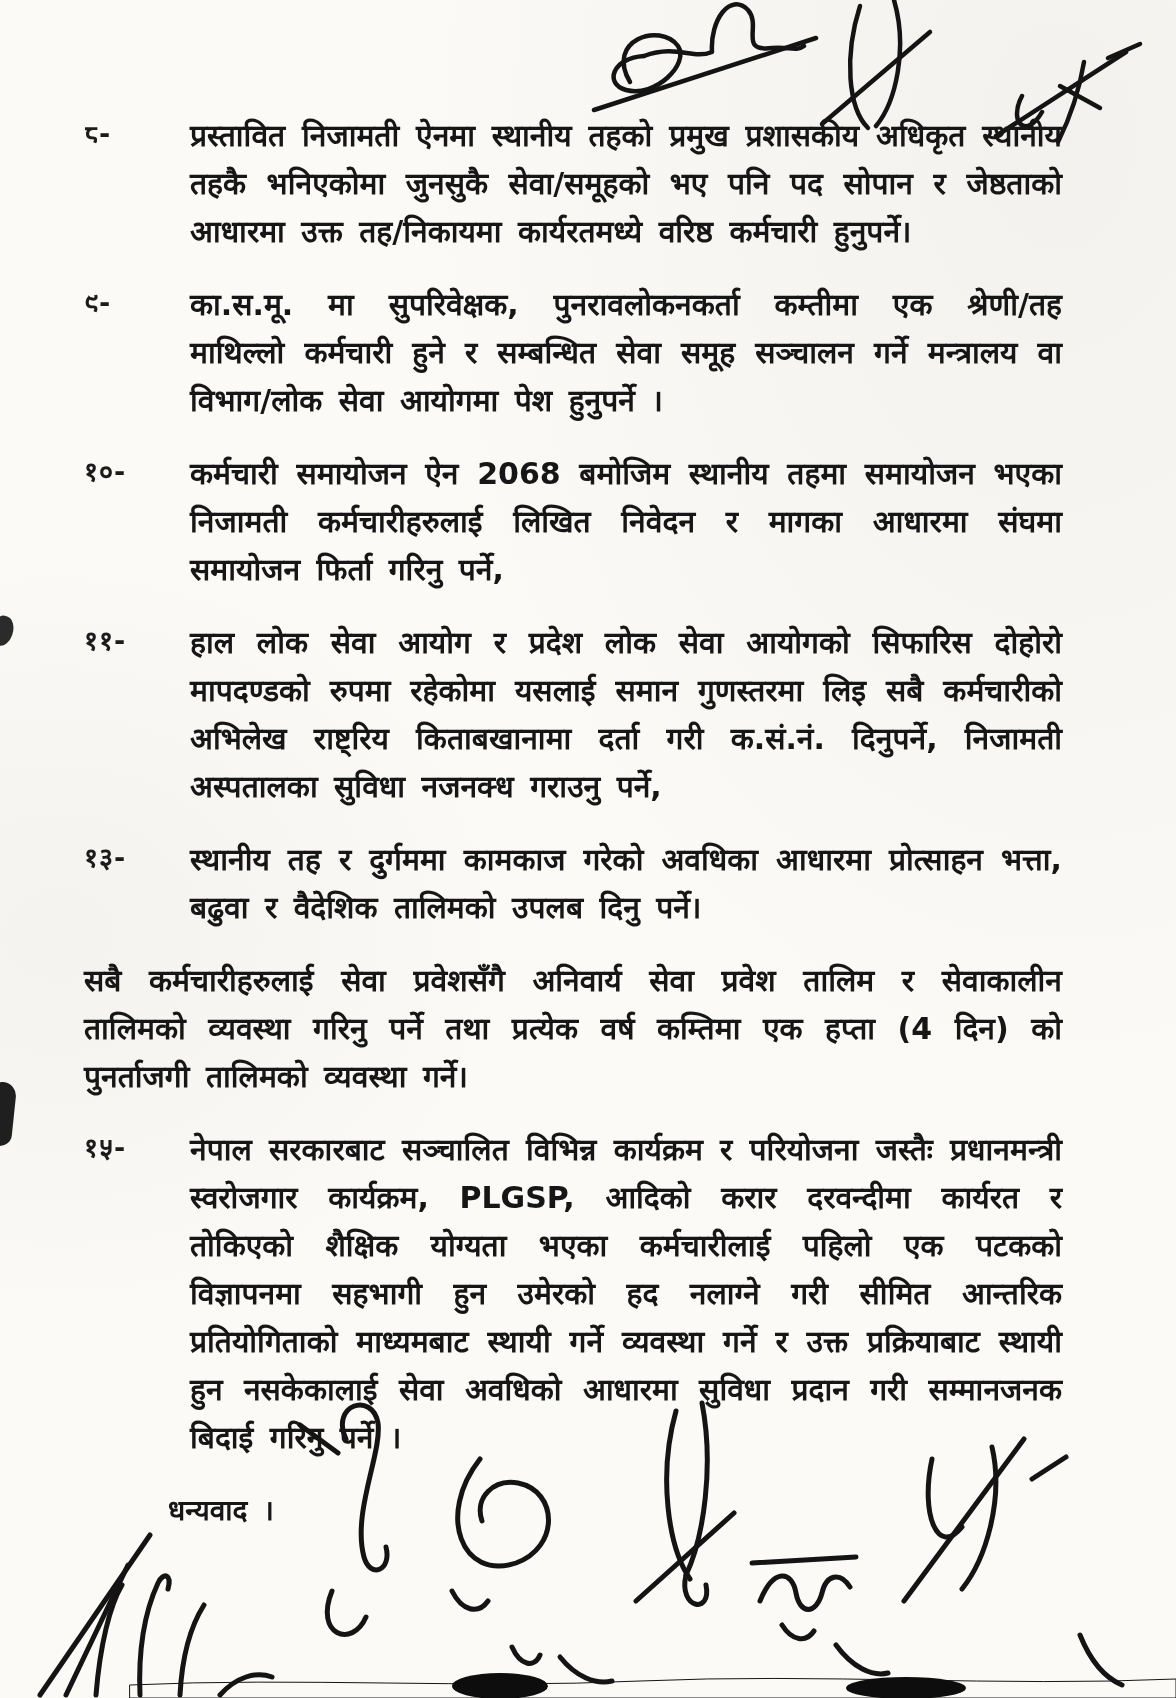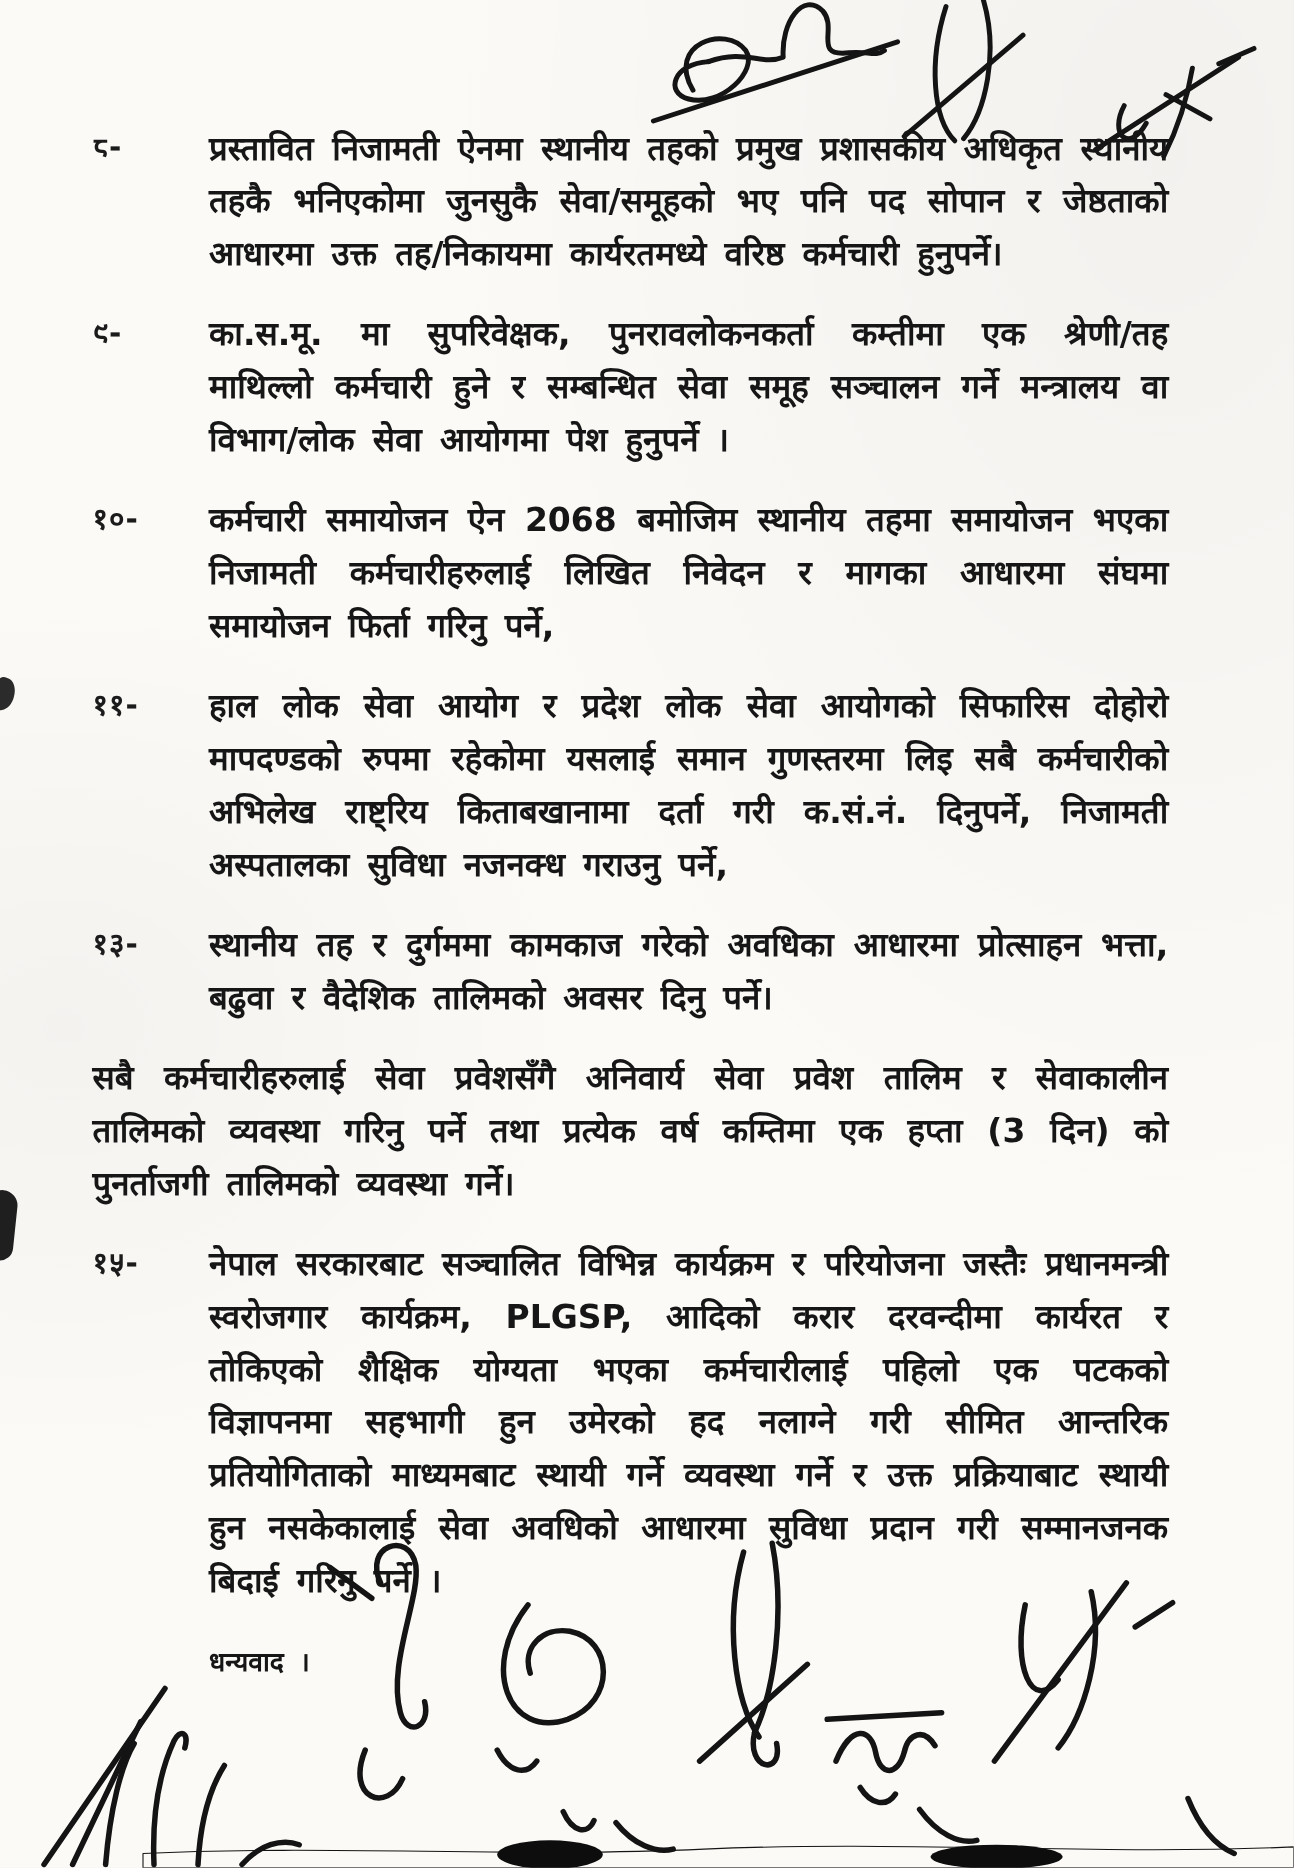--- a/index.html
+++ b/index.html
@@ -23,21 +23,21 @@
   .num{
     width:106px;flex:0 0 106px;
     font-size:27px;font-weight:600;color:#1b1b1b;
     padding-top:2px;letter-spacing:1px;
   }
   .txt{
     flex:1;font-size:30px;line-height:48px;font-weight:600;color:#161616;
     text-align:justify;word-spacing:6px;
   }
   .closing{
-    margin-left:106px;font-size:24px;line-height:48px;font-weight:600;color:#161616;
+    margin-left:84px;font-size:28px;line-height:48px;font-weight:600;color:#161616;
     word-spacing:6px;
   }
   .sig-top{position:absolute;left:560px;top:0;width:616px;height:150px;}
   .sig-bottom{position:absolute;left:0;top:1395px;width:1176px;height:303px;}
   svg path{fill:none;stroke:#141414;stroke-linecap:round;stroke-linejoin:round;}
   .smudge-1{
     position:absolute;left:-7px;top:616px;width:20px;height:30px;
     background:#2b2b2b;border-radius:40% 60% 55% 45%;transform:rotate(18deg);
   }
   .smudge-2{
@@ -78,24 +78,24 @@
     <div class="item">
       <div class="num">१०-</div>
       <div class="txt">कर्मचारी समायोजन ऐन 2068 बमोजिम स्थानीय तहमा समायोजन भएका निजामती कर्मचारीहरुलाई लिखित निवेदन र मागका आधारमा संघमा समायोजन फिर्ता गरिनु पर्ने,</div>
     </div>
     <div class="item">
       <div class="num">११-</div>
       <div class="txt">हाल लोक सेवा आयोग र प्रदेश लोक सेवा आयोगको सिफारिस दोहोरो मापदण्डको रुपमा रहेकोमा यसलाई समान गुणस्तरमा लिइ सबै कर्मचारीको अभिलेख राष्ट्रिय किताबखानामा दर्ता गरी क.सं.नं. दिनुपर्ने, निजामती अस्पतालका सुविधा नजनक्ध गराउनु पर्ने,</div>
     </div>
     <div class="item">
       <div class="num">१३-</div>
-      <div class="txt">स्थानीय तह र दुर्गममा कामकाज गरेको अवधिका आधारमा प्रोत्साहन भत्ता, बढुवा र वैदेशिक तालिमको अवसर दिनु पर्ने।</div>
+      <div class="txt">स्थानीय तह र दुर्गममा कामकाज गरेको अवधिका आधारमा प्रोत्साहन भत्ता, बढुवा र वैदेशिक तालिमको उपलब दिनु पर्ने।</div>
     </div>
     <div class="item">
-      <div class="txt">सबै कर्मचारीहरुलाई सेवा प्रवेशसँगै अनिवार्य सेवा प्रवेश तालिम र सेवाकालीन तालिमको व्यवस्था गरिनु पर्ने तथा प्रत्येक वर्ष कम्तिमा एक हप्ता (3 दिन) को पुनर्ताजगी तालिमको व्यवस्था गर्ने।</div>
+      <div class="txt">सबै कर्मचारीहरुलाई सेवा प्रवेशसँगै अनिवार्य सेवा प्रवेश तालिम र सेवाकालीन तालिमको व्यवस्था गरिनु पर्ने तथा प्रत्येक वर्ष कम्तिमा एक हप्ता (4 दिन) को पुनर्ताजगी तालिमको व्यवस्था गर्ने।</div>
     </div>
     <div class="item">
       <div class="num">१५-</div>
       <div class="txt">नेपाल सरकारबाट सञ्चालित विभिन्न कार्यक्रम र परियोजना जस्तैः प्रधानमन्त्री स्वरोजगार कार्यक्रम, PLGSP, आदिको करार दरवन्दीमा कार्यरत र तोकिएको शैक्षिक योग्यता भएका कर्मचारीलाई पहिलो एक पटकको विज्ञापनमा सहभागी हुन उमेरको हद नलाग्ने गरी सीमित आन्तरिक प्रतियोगिताको माध्यमबाट स्थायी गर्ने व्यवस्था गर्ने र उक्त प्रक्रियाबाट स्थायी हुन नसकेकालाई सेवा अवधिको आधारमा सुविधा प्रदान गरी सम्मानजनक बिदाई गरिनु पर्ने ।</div>
     </div>
     <div class="closing">धन्यवाद ।</div>
   </div>
 
   <svg class="sig-bottom" viewBox="0 0 1176 303">
     <g stroke-width="5">

